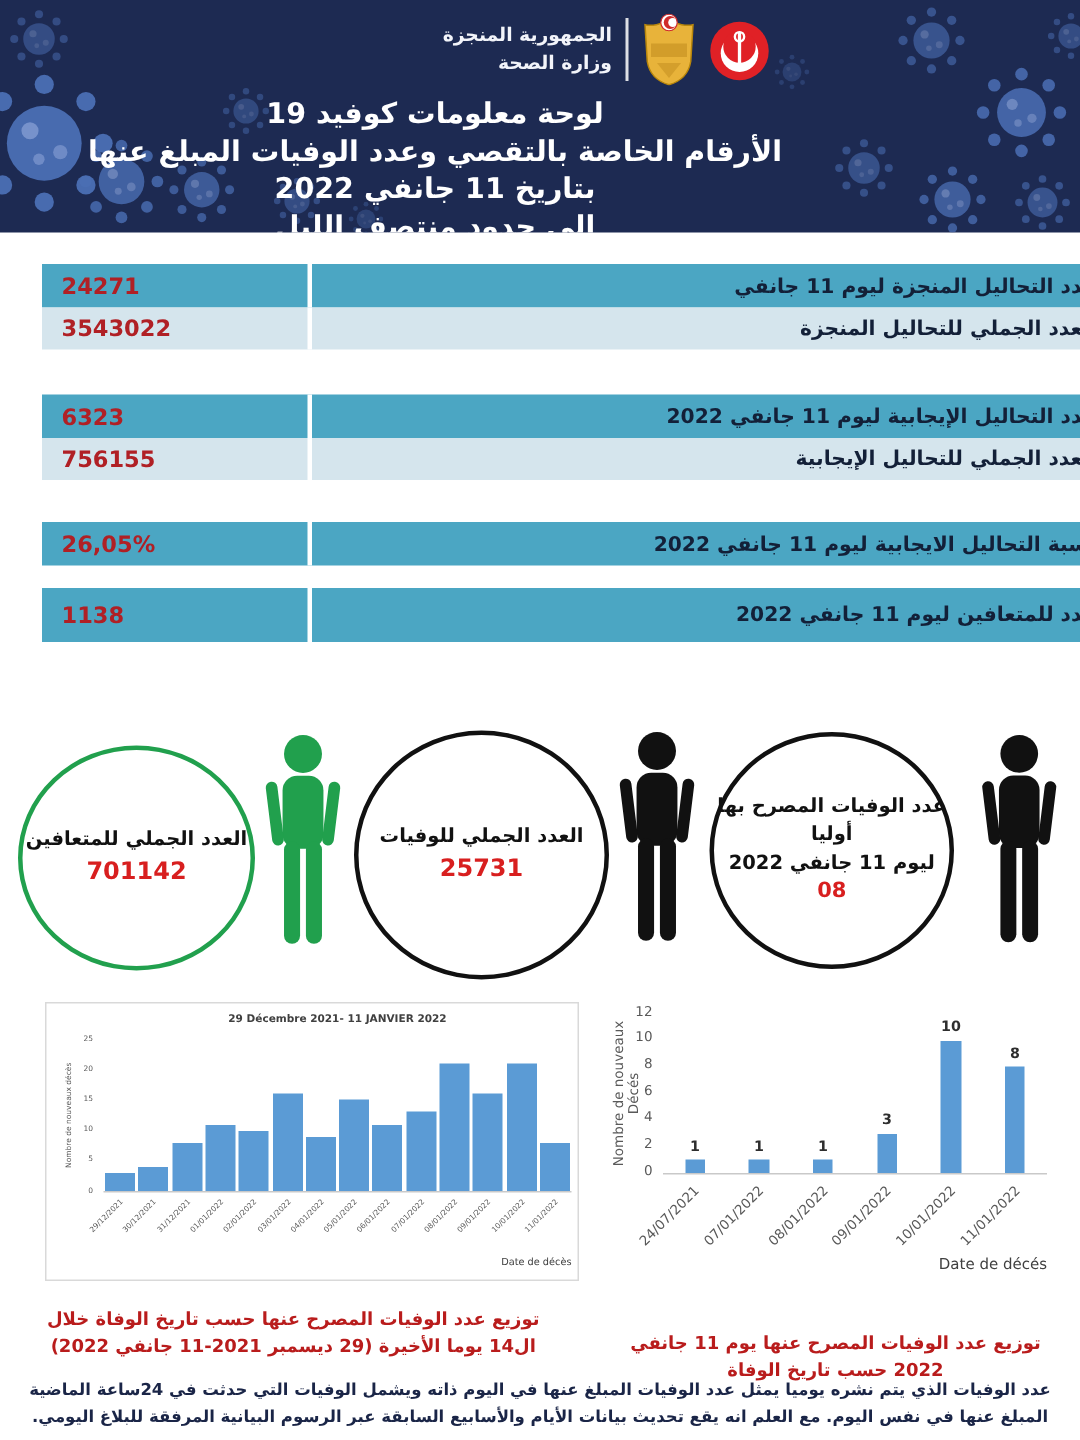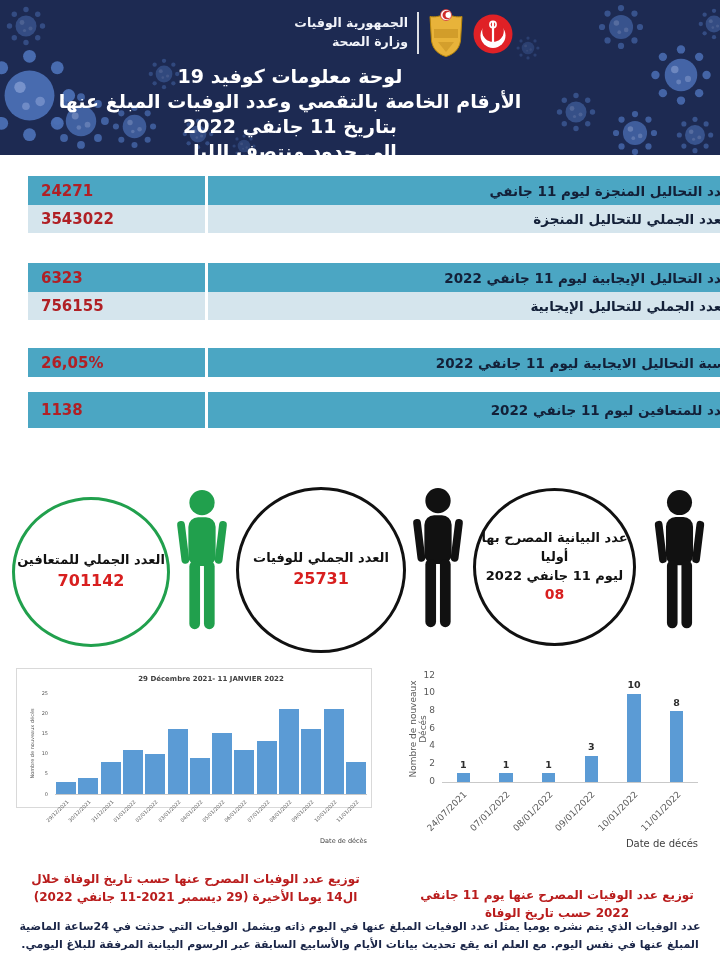--- a/index.html
+++ b/index.html
@@ -124,21 +124,21 @@
         </svg>
         <svg width="38" height="38" viewBox="0 0 40 40" style="left: 676px; top: 116px; opacity: 0.6;">
           <use href="#virus-shape" fill="#4b6fb5"></use>
         </svg>
         <svg width="24" height="24" viewBox="0 0 40 40" style="left: 516px; top: 36px; opacity: 0.3;">
           <use href="#virus-shape" fill="#4b6fb5"></use>
         </svg>
       </div>
 
     <div class="org-block">
-      <div>الجمهورية الوفيات</div>
+      <div>الجمهورية المنجزة</div>
       <div>وزارة الصحة</div>
     </div>
     <div class="org-sep"></div>
 
     <svg id="emblem" width="36" height="48" viewBox="0 0 36 48">
       <path d="M18 4 C23 7.5 30 8.5 34 7.5 L32.5 32 C31 41 25 45.5 18 47.5 C11 45.5 5 41 3.5 32 L2 7.5 C6 8.5 13 7.5 18 4 Z" fill="#e8b33a" stroke="#b8860b" stroke-width="1"></path>
       <rect x="6" y="20" width="24" height="9" fill="#c08b1d" opacity="0.55"></rect>
       <path d="M10 33 L26 33 L18 43 Z" fill="#c08b1d" opacity="0.5"></path>
       <circle cx="18" cy="6" r="5.5" fill="#ffffff"></circle>
       <circle cx="18.8" cy="6" r="4.3" fill="#d02b2b"></circle>
@@ -204,30 +204,30 @@
 
   <div class="stat-circle" style="left:236px;top:487px;width:170px;height:166px;border:3px solid #111;">
     <div class="c-label">العدد الجملي للوفيات</div>
     <div class="c-value">25731</div>
   </div>
   <svg class="person" style="left:408px;top:487px;" width="60" height="146" viewBox="0 0 60 150">
       <use href="#person-shape" fill="#111"></use>
     </svg>
 
   <div class="stat-circle" style="left:473px;top:488px;width:163px;height:158px;border:3px solid #111;">
-    <div class="c-label">عدد البيانية المصرح بها</div>
+    <div class="c-label">عدد الوفيات المصرح بها</div>
     <div class="c-label">أوليا</div>
     <div class="c-label">ليوم 11 جانفي 2022</div>
     <div class="c-value" style="font-size:14px;">08</div>
   </div>
   <svg class="person" style="left:650px;top:489px;" width="59" height="145" viewBox="0 0 60 150">
       <use href="#person-shape" fill="#111"></use>
     </svg>
 
-  <div class="chart boxed" id="chart-left" style="left:16px;top:668px;width:356px;height:140px;">
+  <div class="chart boxed" id="chart-left" style="left:30px;top:668px;width:356px;height:186px;">
       <div class="c-title" style="left: 38px; top: 6px; width: 312px; font-size: 7px;">29 Décembre 2021- 11 JANVIER 2022</div>
       <div class="c-ytick" style="left: 0px; top: 121.5px; width: 31px; font-size: 5px;">0</div>
       <div class="c-ytick" style="left: 0px; top: 101.3px; width: 31px; font-size: 5px;">5</div>
       <div class="c-ytick" style="left: 0px; top: 81.1px; width: 31px; font-size: 5px;">10</div>
       <div class="c-ytick" style="left: 0px; top: 60.9px; width: 31px; font-size: 5px;">15</div>
       <div class="c-ytick" style="left: 0px; top: 40.7px; width: 31px; font-size: 5px;">20</div>
       <div class="c-ytick" style="left: 0px; top: 20.5px; width: 31px; font-size: 5px;">25</div>
       <div class="c-ylabel" style="left: 12px; top: 125px; width: 101px; font-size: 5px;">Nombre de nouveaux décès</div>
       <div class="c-axis" style="left: 38px; top: 125px; width: 312px; height: 1px;"></div>
       <div class="c-bar" style="left: 39.1143px; top: 112.88px; width: 20.0571px; height: 12.12px; background: rgb(91, 155, 213);"></div>

